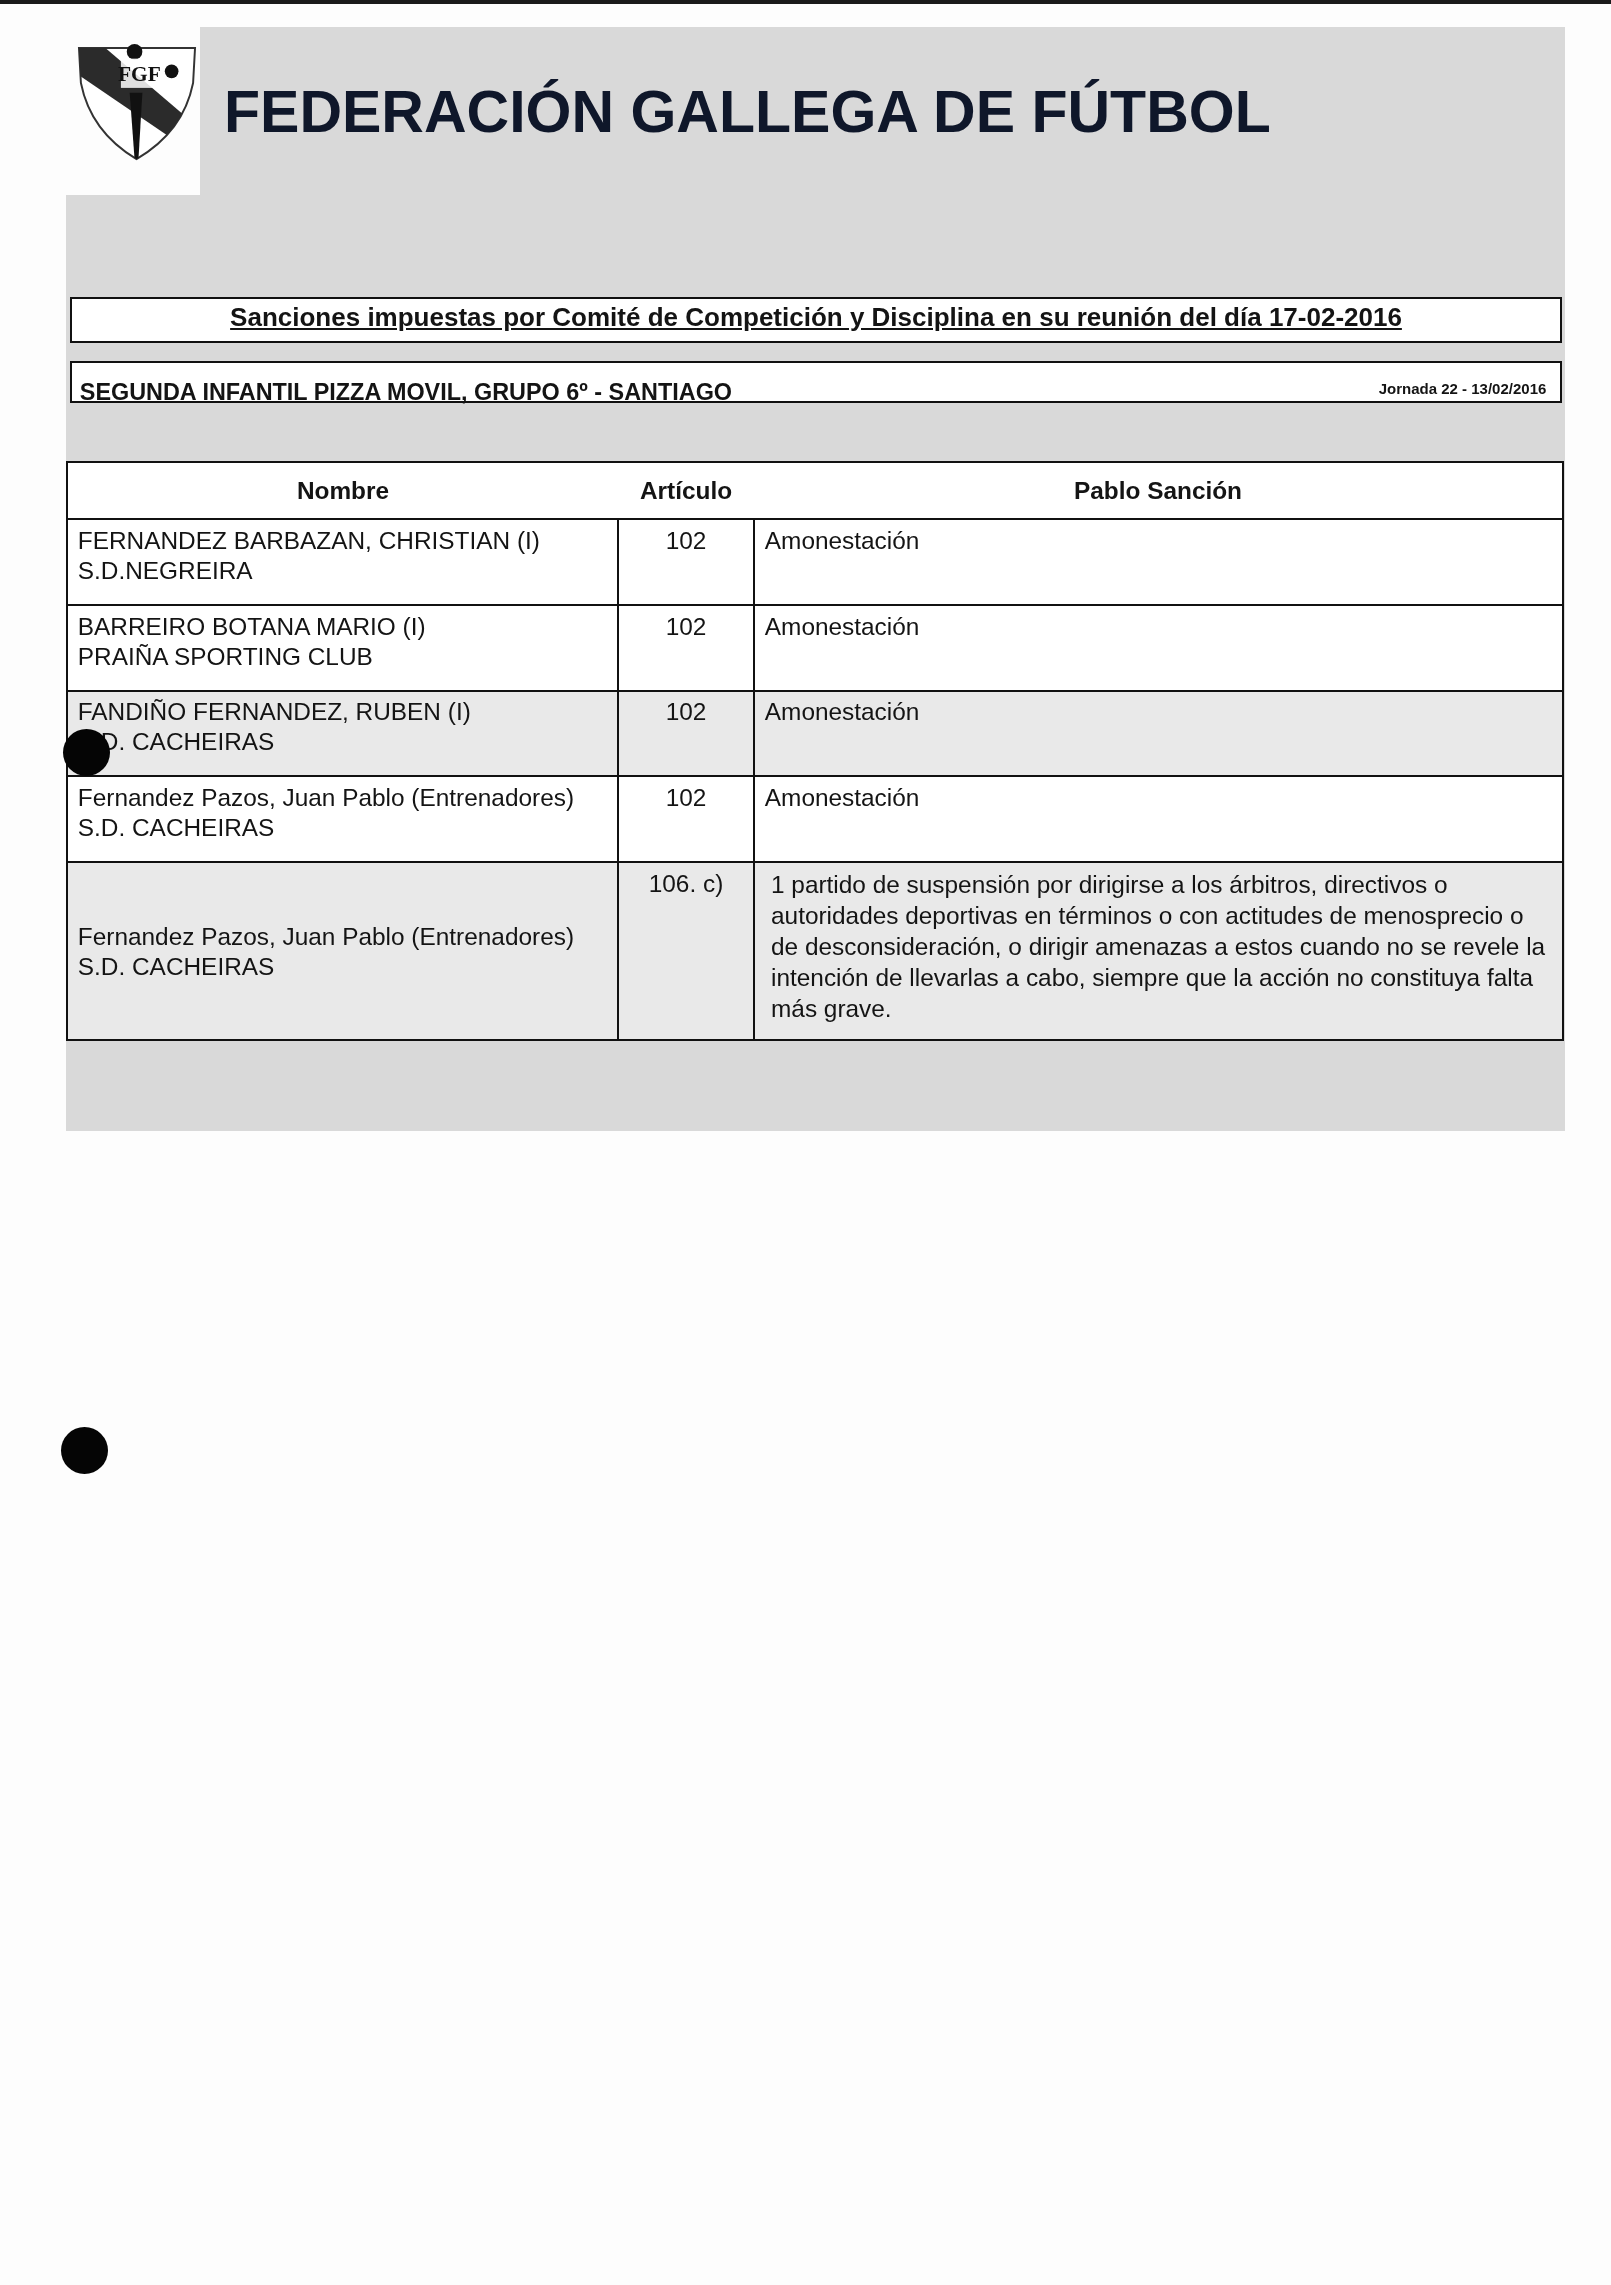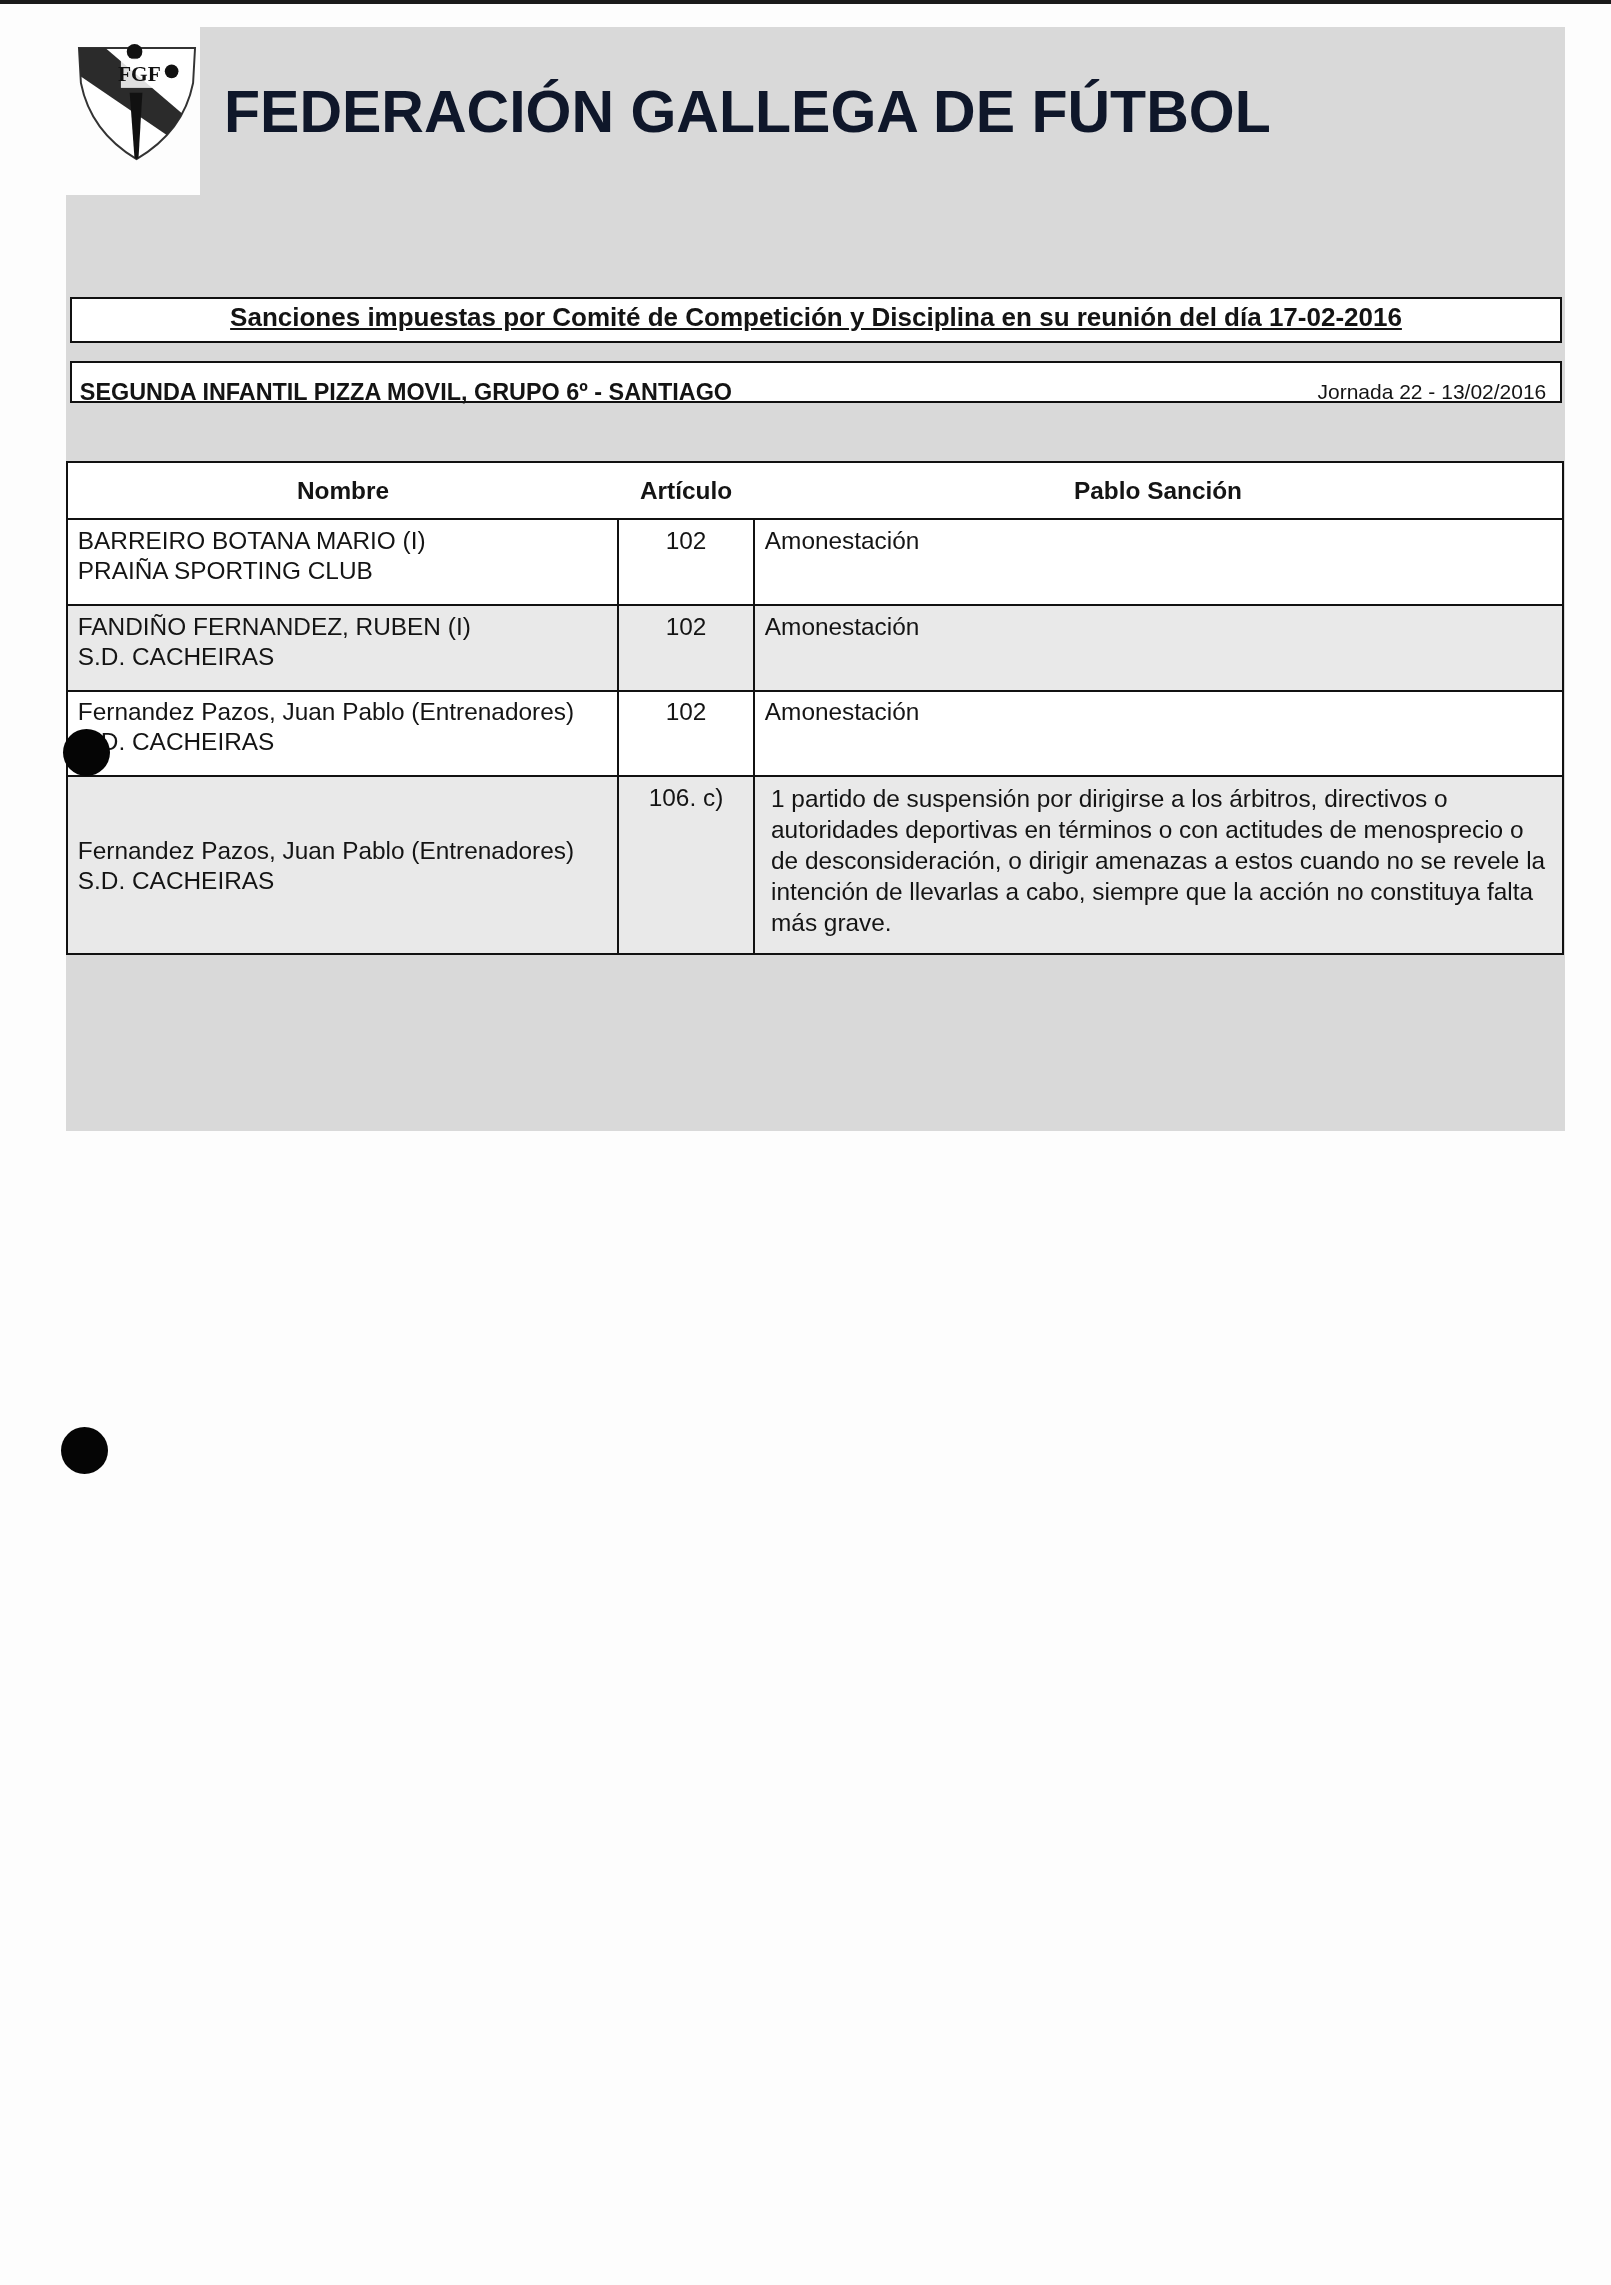--- a/index.html
+++ b/index.html
@@ -17,21 +17,21 @@
     letter-spacing:0px; white-space:nowrap; color:#0f172a;
   }
   .box { position:absolute; background:#ffffff; border:2.9px solid #111; box-sizing:border-box; }
   .title-box { left:70px; top:297px; width:1492px; height:46px; }
   .title-box span {
     position:absolute; left:0; right:0; top:2.9px; text-align:center; font-size:26px; font-weight:bold;
     text-decoration:underline; white-space:nowrap;
   }
   .comp-box { left:70px; top:361px; width:1492px; height:42px; }
   .comp-left { position:absolute; left:7.8px; top:15.6px; font-size:23.4px; font-weight:bold; white-space:nowrap; }
-  .comp-right { position:absolute; right:13.7px; top:16.6px; font-size:21px; font-weight:normal; white-space:nowrap; }
+  .comp-right { position:absolute; right:13.7px; top:16.6px; font-size:15px; font-weight:bold; white-space:nowrap; }
 
   table.sanctions {
     position:absolute; left:66px; top:461px; width:1496px;
     border-collapse:collapse; table-layout:fixed;
   }
   table.sanctions th {
     height:53px; font-size:24.4px; font-weight:bold; background:#ffffff;
     border-top:2.9px solid #111; border-bottom:2.9px solid #111; vertical-align:middle;
   }
   table.sanctions th.c-left { border-left:2.9px solid #111; }
@@ -93,20 +93,28 @@
   <thead>
     <tr>
       <th class="c-left">Nombre</th>
       <th>Artículo</th>
       <th class="c-right">Pablo Sanción</th>
     </tr>
   </thead>
   <tbody>
     <tr class="odd">
       <td class="name">
+        <div>FERNANDEZ BARBAZAN, CHRISTIAN (I)</div>
+        <div>S.D.NEGREIRA</div>
+      </td>
+      <td class="art">102</td>
+      <td class="motivo">Amonestación</td>
+    </tr>
+    <tr class="odd">
+      <td class="name">
         <div>BARREIRO BOTANA MARIO (I)</div>
         <div>PRAIÑA SPORTING CLUB</div>
       </td>
       <td class="art">102</td>
       <td class="motivo">Amonestación</td>
     </tr>
     <tr class="even">
       <td class="name">
         <div>FANDIÑO FERNANDEZ, RUBEN (I)</div>
         <div>S.D. CACHEIRAS</div>

